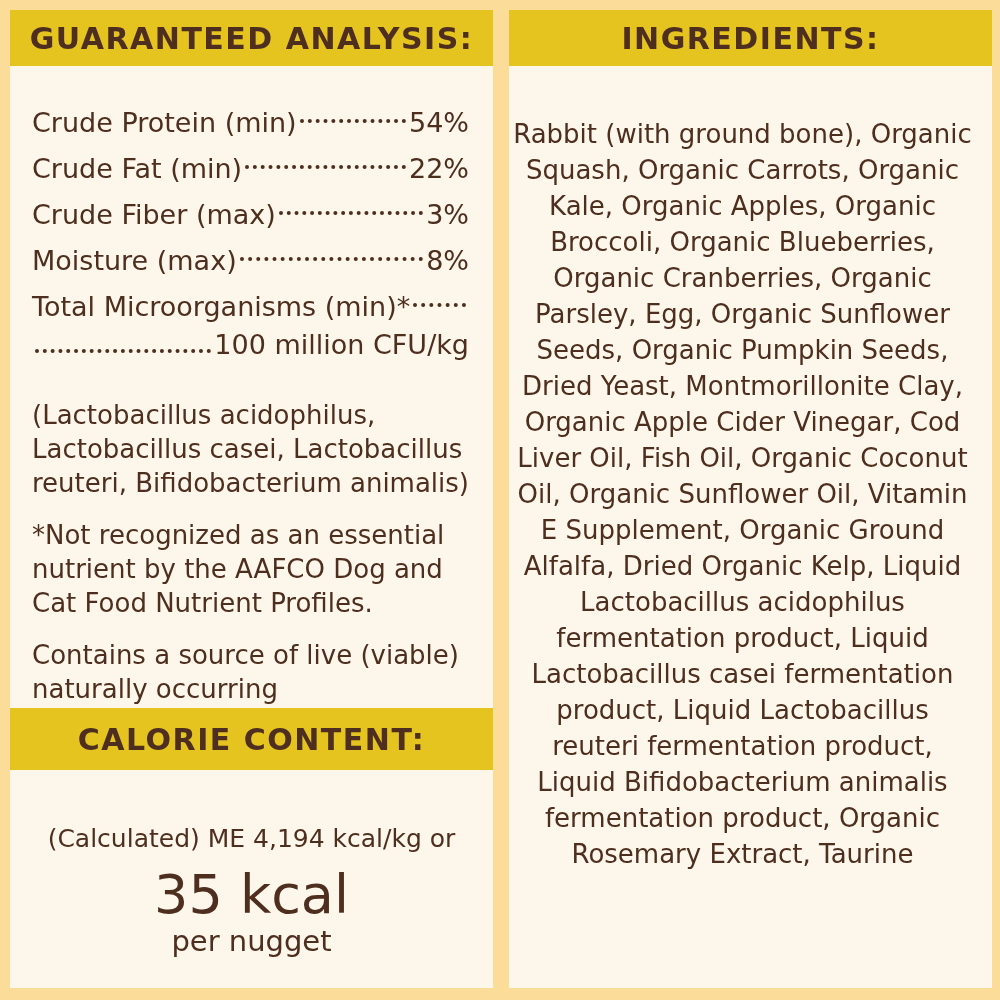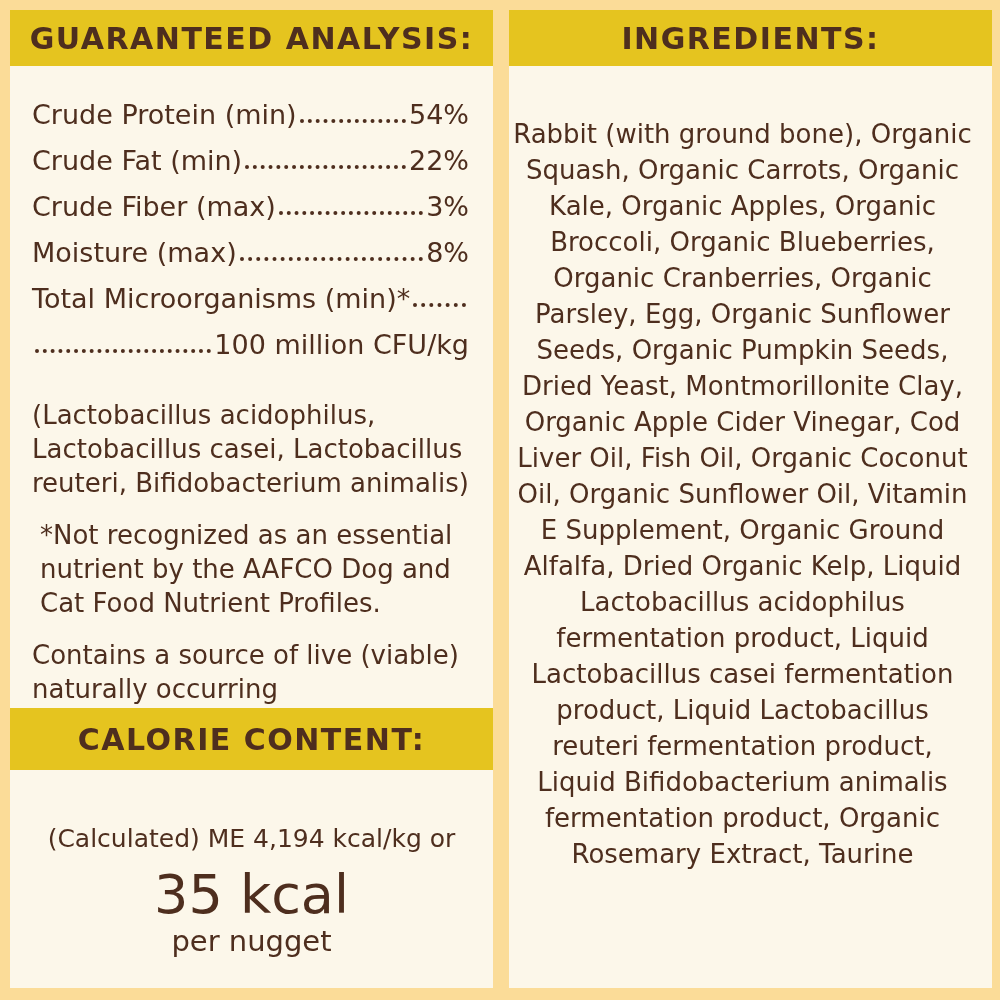--- a/index.html
+++ b/index.html
@@ -38,33 +38,33 @@
   .ga-body{
     flex:0 0 642px;height:642px;
     padding:26px 24px 0 22px;
     overflow:hidden;
   }
   .ga-row{
     display:flex;align-items:baseline;
     height:46px;line-height:46px;
     font-size:27px;white-space:nowrap;
   }
-  .ga-label{flex:0 0 auto;}
+  .ga-label{flex:0 0 auto;margin-top:8px;}
   .ga-value{flex:0 0 auto;}
   .dots{
     flex:1 1 auto;min-width:10px;
     border-bottom:4px dotted var(--text);
     align-self:flex-end;
     margin:0 3px 15px 3px;
   }
   .ga-note{
     font-size:26px;line-height:34px;margin:0;
   }
   .ga-note.strains{margin-top:30px;}
-  .ga-note.aafco{margin-top:18px;margin-left:8px;}
+  .ga-note.aafco{margin-top:18px;}
   .ga-note.live{margin-top:18px;}
 
   
   .cal-header{flex:0 0 62px;height:62px;}
   .cal-body{
     flex:1 1 auto;
     text-align:center;
     padding:42px 10px 0 10px;
     overflow:hidden;
   }

